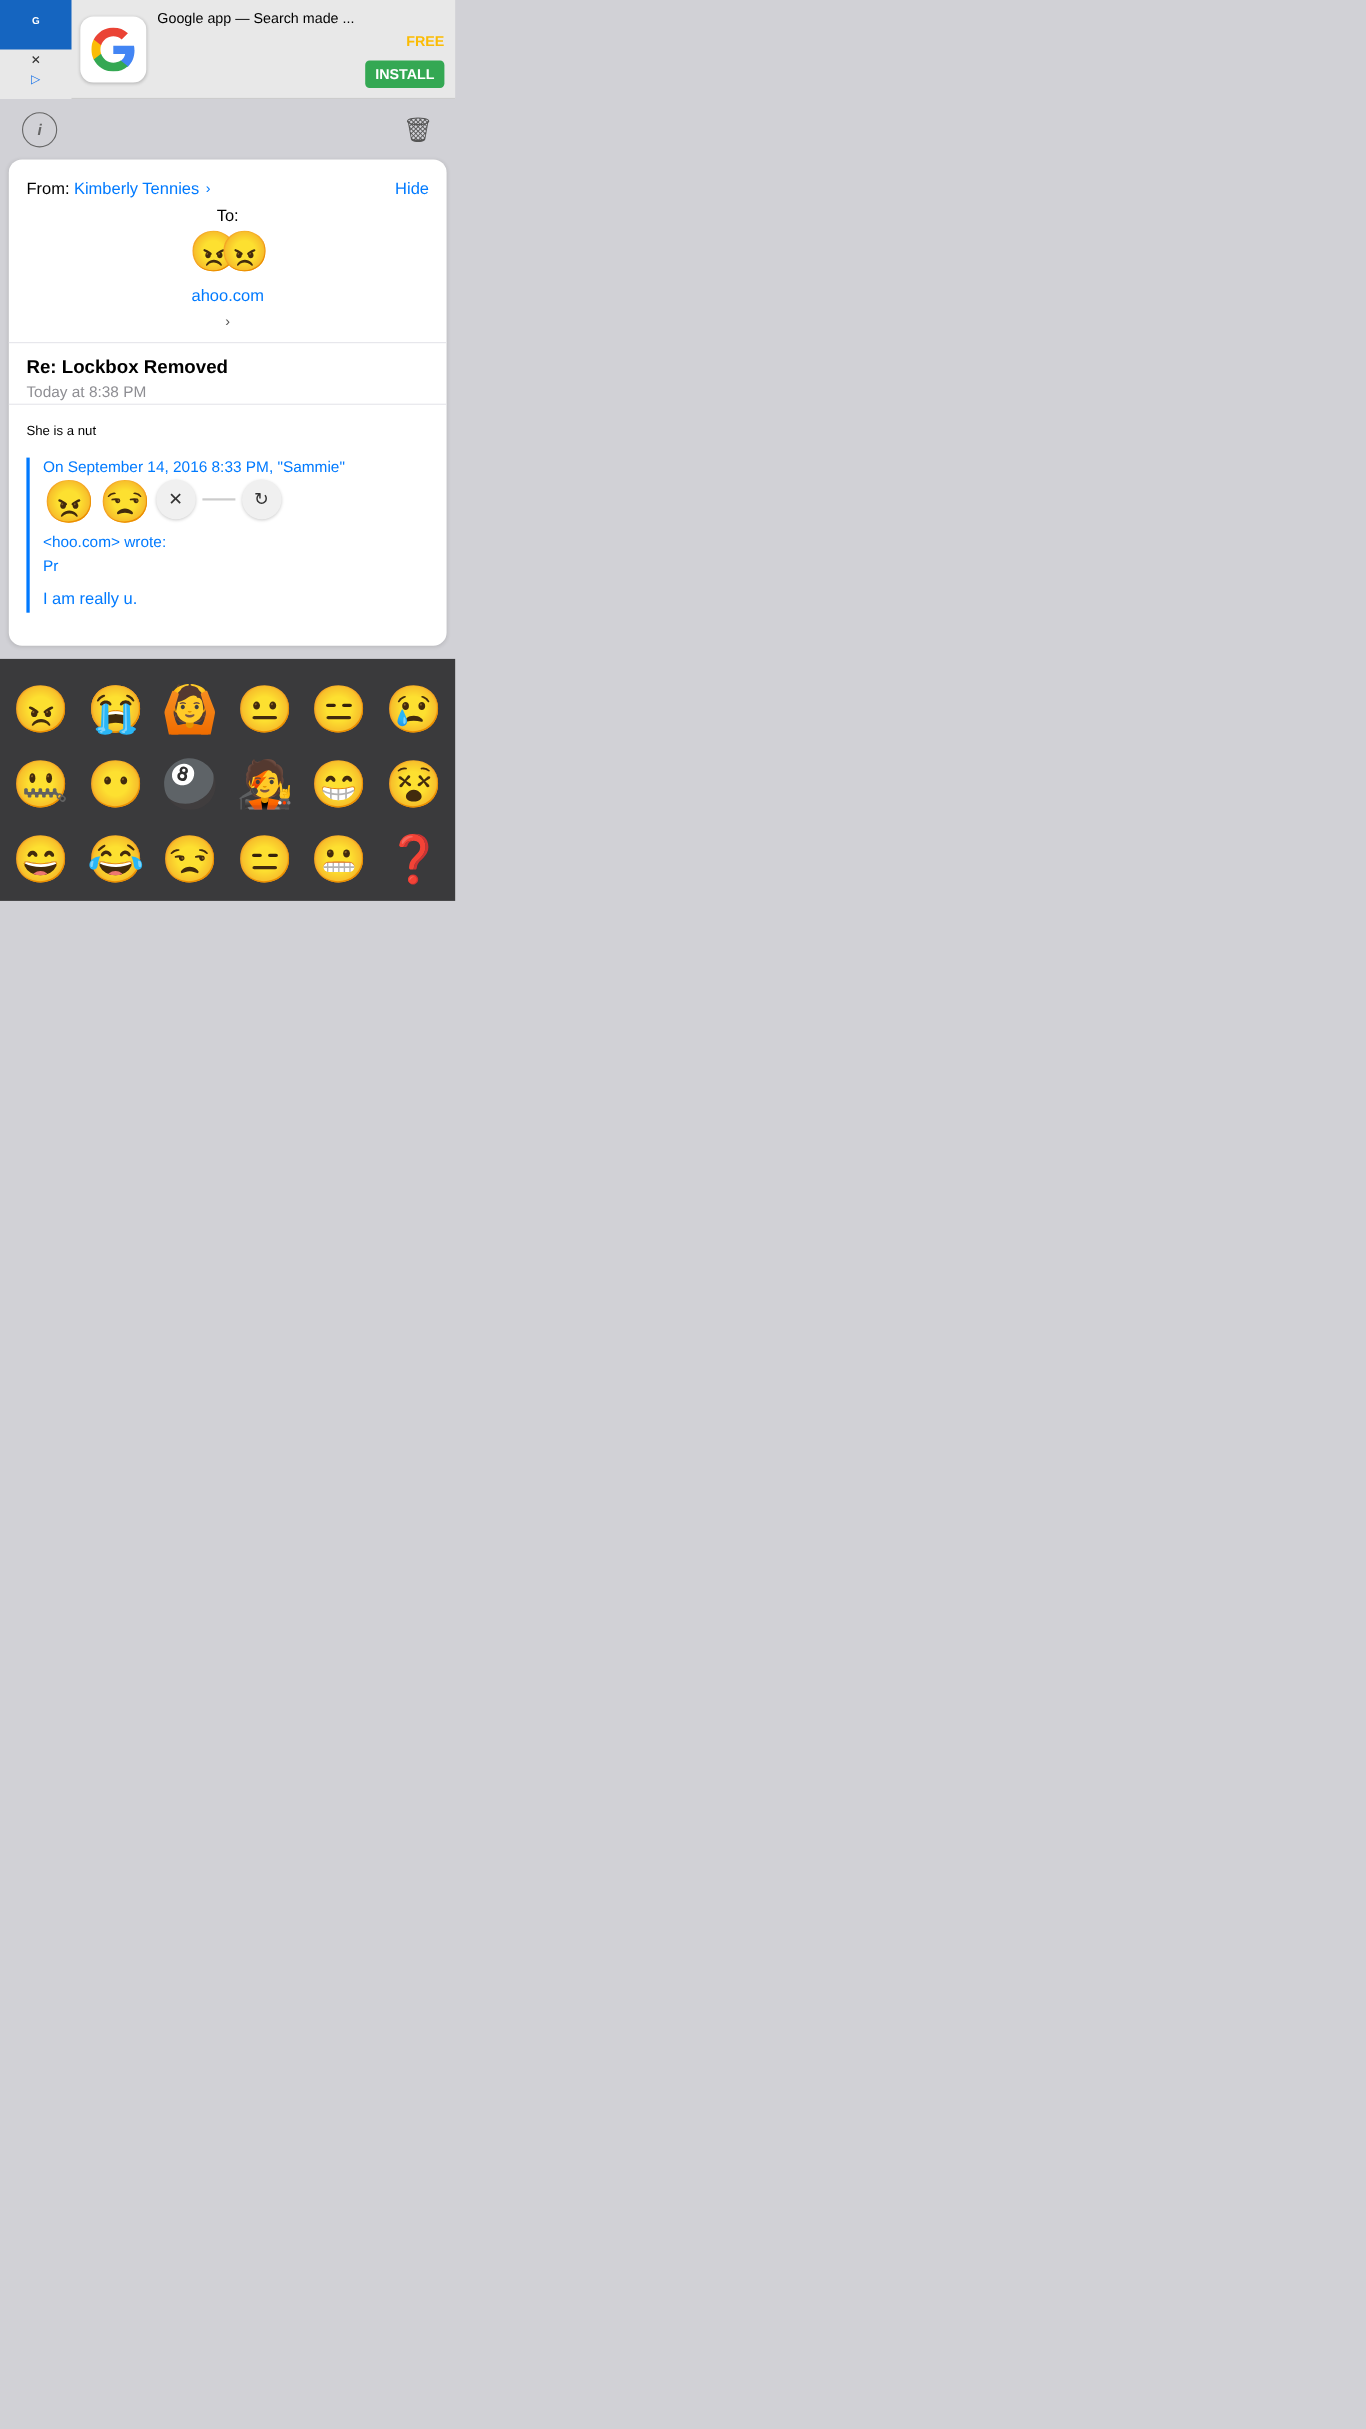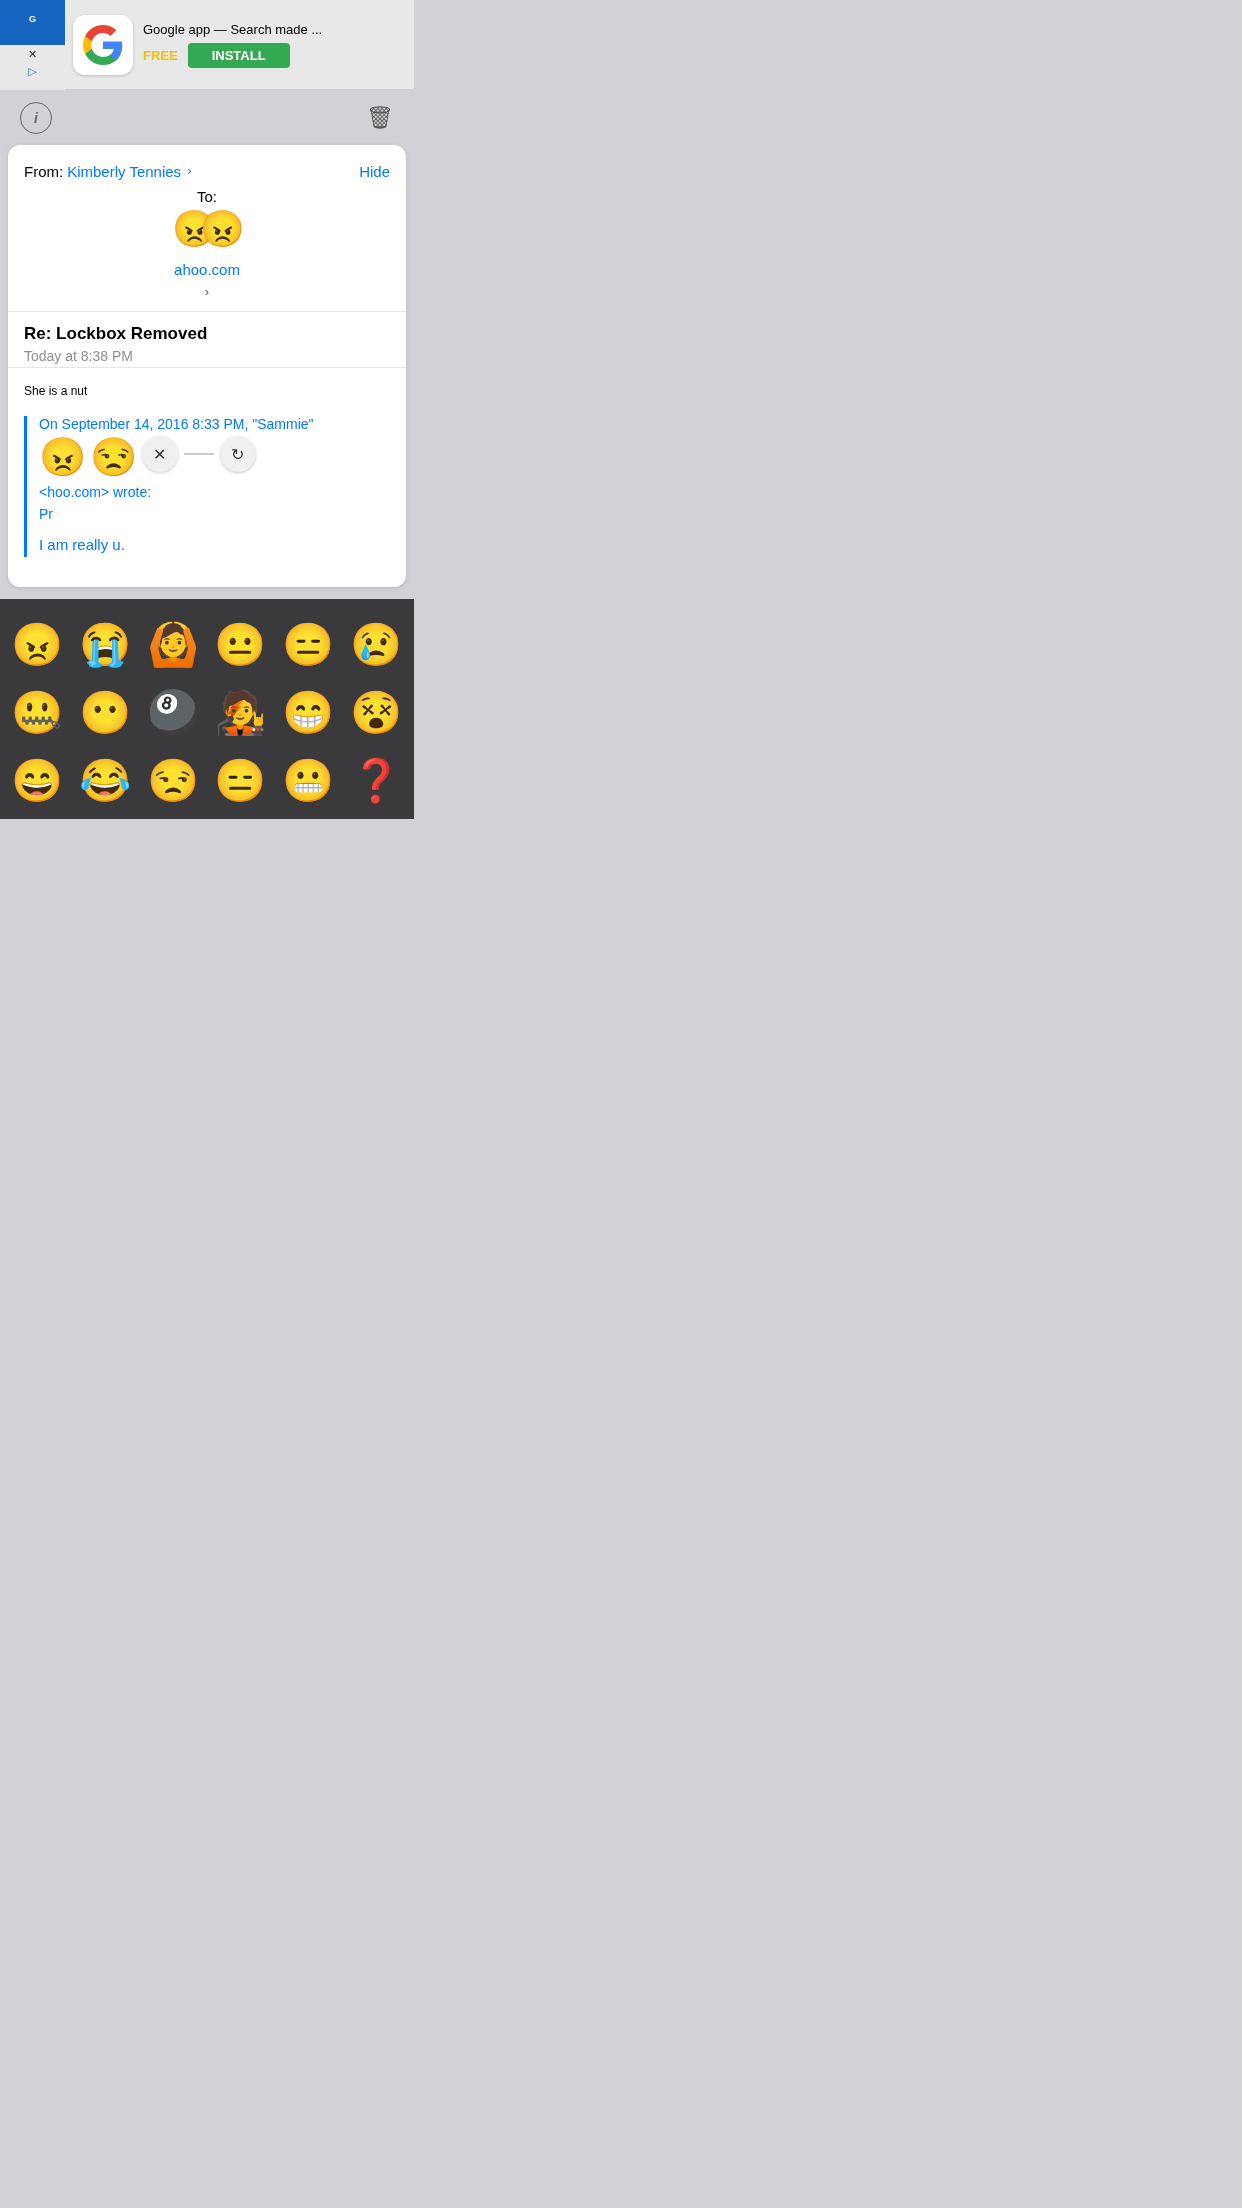--- a/index.html
+++ b/index.html
@@ -52,21 +52,21 @@
     .ad-free {
       font-size: 13px;
       color: #fbbc04;
       font-weight: 600;
     }
     .ad-install-btn {
       background: #34a853;
       color: white;
       border: none;
       border-radius: 4px;
-      padding: 5px 24px;
+      padding: 5px 9px;
       font-size: 13px;
       font-weight: 600;
       cursor: pointer;
     }
 
     
     .toolbar {
       width: 100%;
       height: 55px;
       background: #d1d1d6;
@@ -261,21 +261,21 @@
     <svg class="google-g" viewBox="0 0 40 40" xmlns="http://www.w3.org/2000/svg">
       <path d="M39.2 20.5c0-1.4-.1-2.8-.4-4H20v7.6h10.8c-.5 2.6-2 4.8-4.1 6.3v5.2h6.6c3.9-3.6 6-8.8 6-15.1z" fill="#4285F4"></path>
       <path d="M20 40c5.4 0 9.9-1.8 13.2-4.8l-6.5-5.1c-1.8 1.2-4.1 1.9-6.7 1.9-5.2 0-9.5-3.5-11.1-8.2H2.2v5.2C5.5 35.5 12.3 40 20 40z" fill="#34A853"></path>
       <path d="M8.9 23.8c-.4-1.2-.6-2.5-.6-3.8s.2-2.6.6-3.8v-5.2H2.2C.8 13.8 0 16.8 0 20s.8 6.2 2.2 9l6.7-5.2z" fill="#FBBC05"></path>
       <path d="M20 8c2.9 0 5.5 1 7.6 3l5.7-5.7C29.9 2 25.3 0 20 0 12.3 0 5.5 4.5 2.2 11l6.7 5.2C10.5 11.5 14.8 8 20 8z" fill="#EA4335"></path>
     </svg>
   </div>
 
   <div class="ad-content">
     <div class="ad-title">Google app — Search made ...</div>
-    <div style="display:flex;align-items:center;gap:10px;margin-top:6px;">
+    <div style="display:flex;align-items:flex-end;gap:10px;margin-top:6px;flex-direction:column;">
       <span class="ad-free">FREE</span>
       <button class="ad-install-btn">INSTALL</button>
     </div>
   </div>
 </div>
 
 <div class="toolbar">
   <div class="toolbar-info">
     <span>i</span>
   </div>

